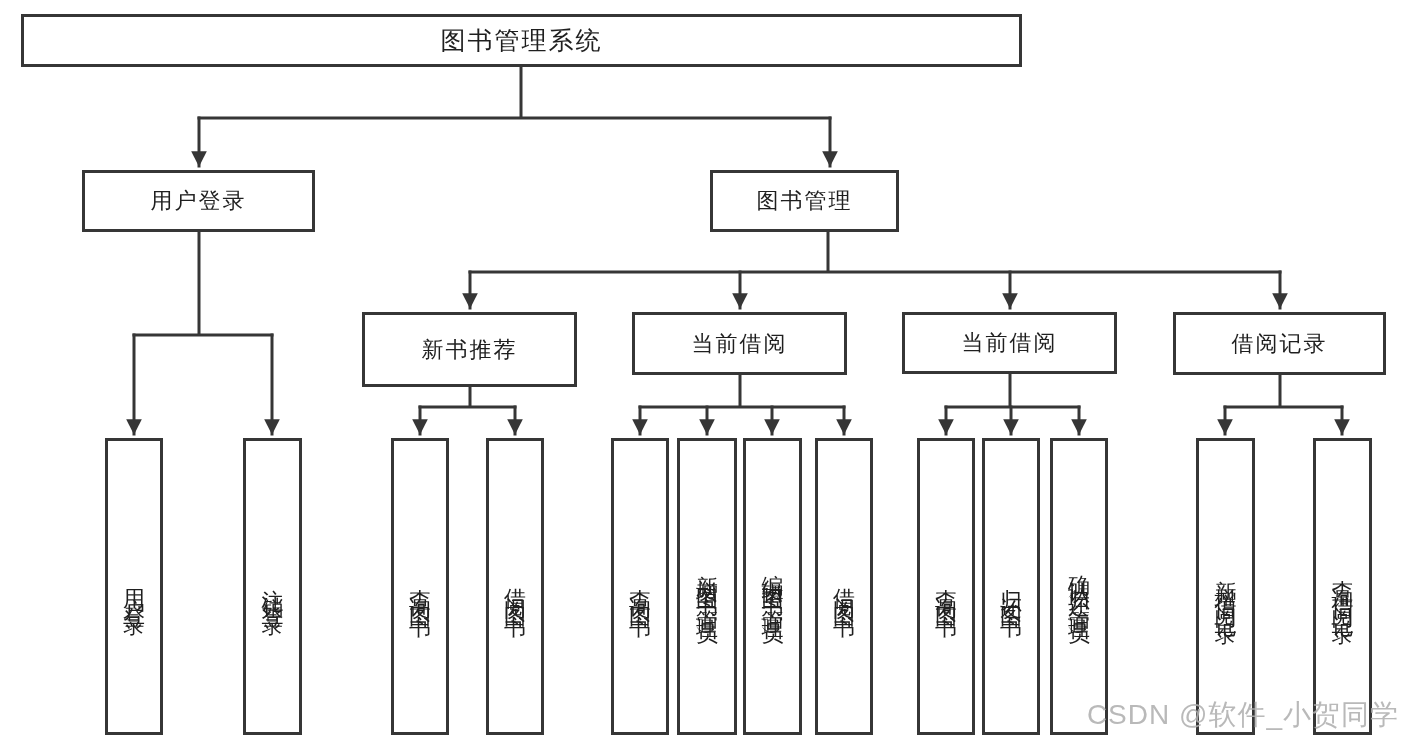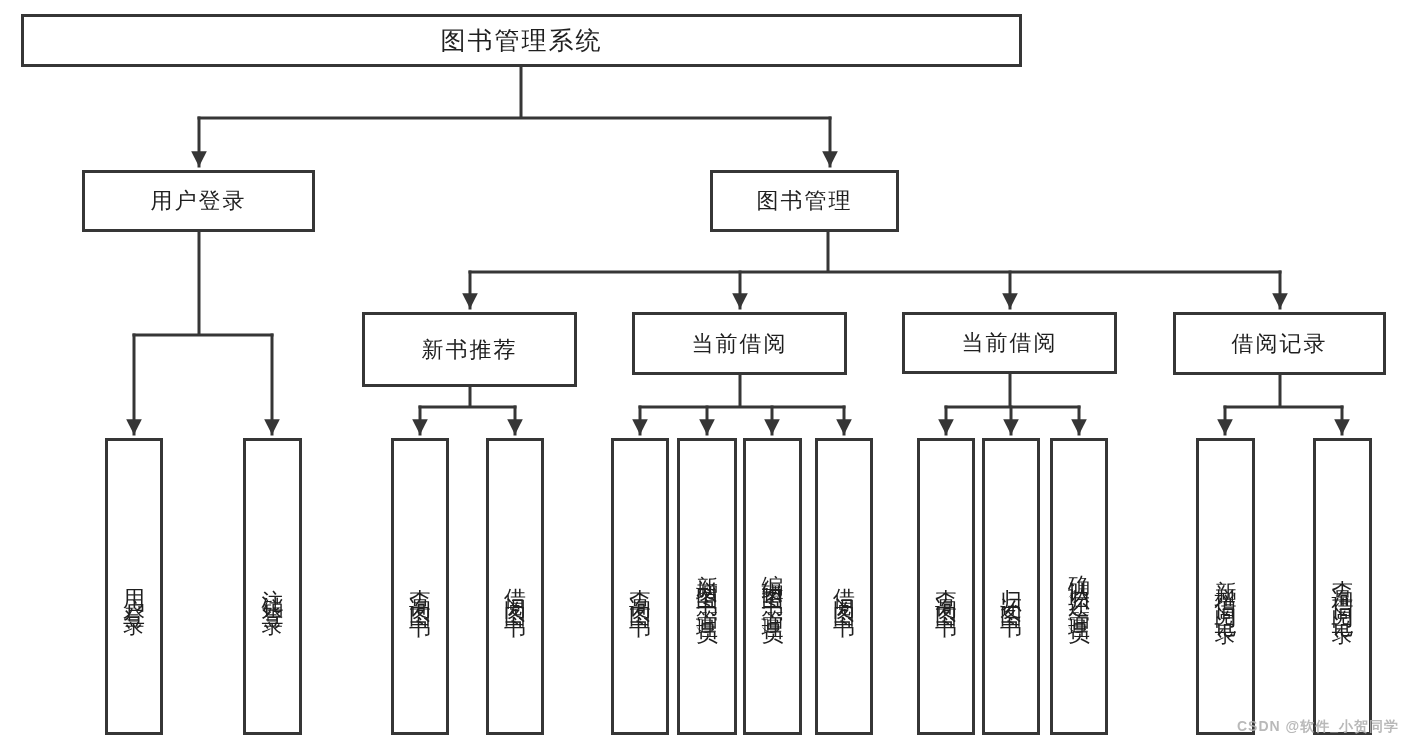--- a/index.html
+++ b/index.html
@@ -30,27 +30,26 @@
     text-orientation: mixed;
     letter-spacing: 9px;
     line-height: 1;
     padding-top: 4px;
   }
   .v.long { letter-spacing: 7px; }
   .root-title { font-size: 25px; }
   #watermark {
     position: absolute;
     right: 6px;
-    top: 718px;
+    top: 696px;
     z-index: 5;
-    font-size: 14px;
+    font-size: 28px;
     color: rgba(175, 175, 175, 0.88);
     letter-spacing: 1px;
     white-space: nowrap;
-    font-weight: bold;
   }
 </style>
 </head>
 <body>
 
 <div id="stage">
 
   <svg id="wires" width="1405" height="747" xmlns="http://www.w3.org/2000/svg">
     <defs>
       <marker id="arw" viewBox="0 0 10 10" refX="9.5" refY="5" markerWidth="6.2" markerHeight="5.2" orient="auto" markerUnits="strokeWidth">

